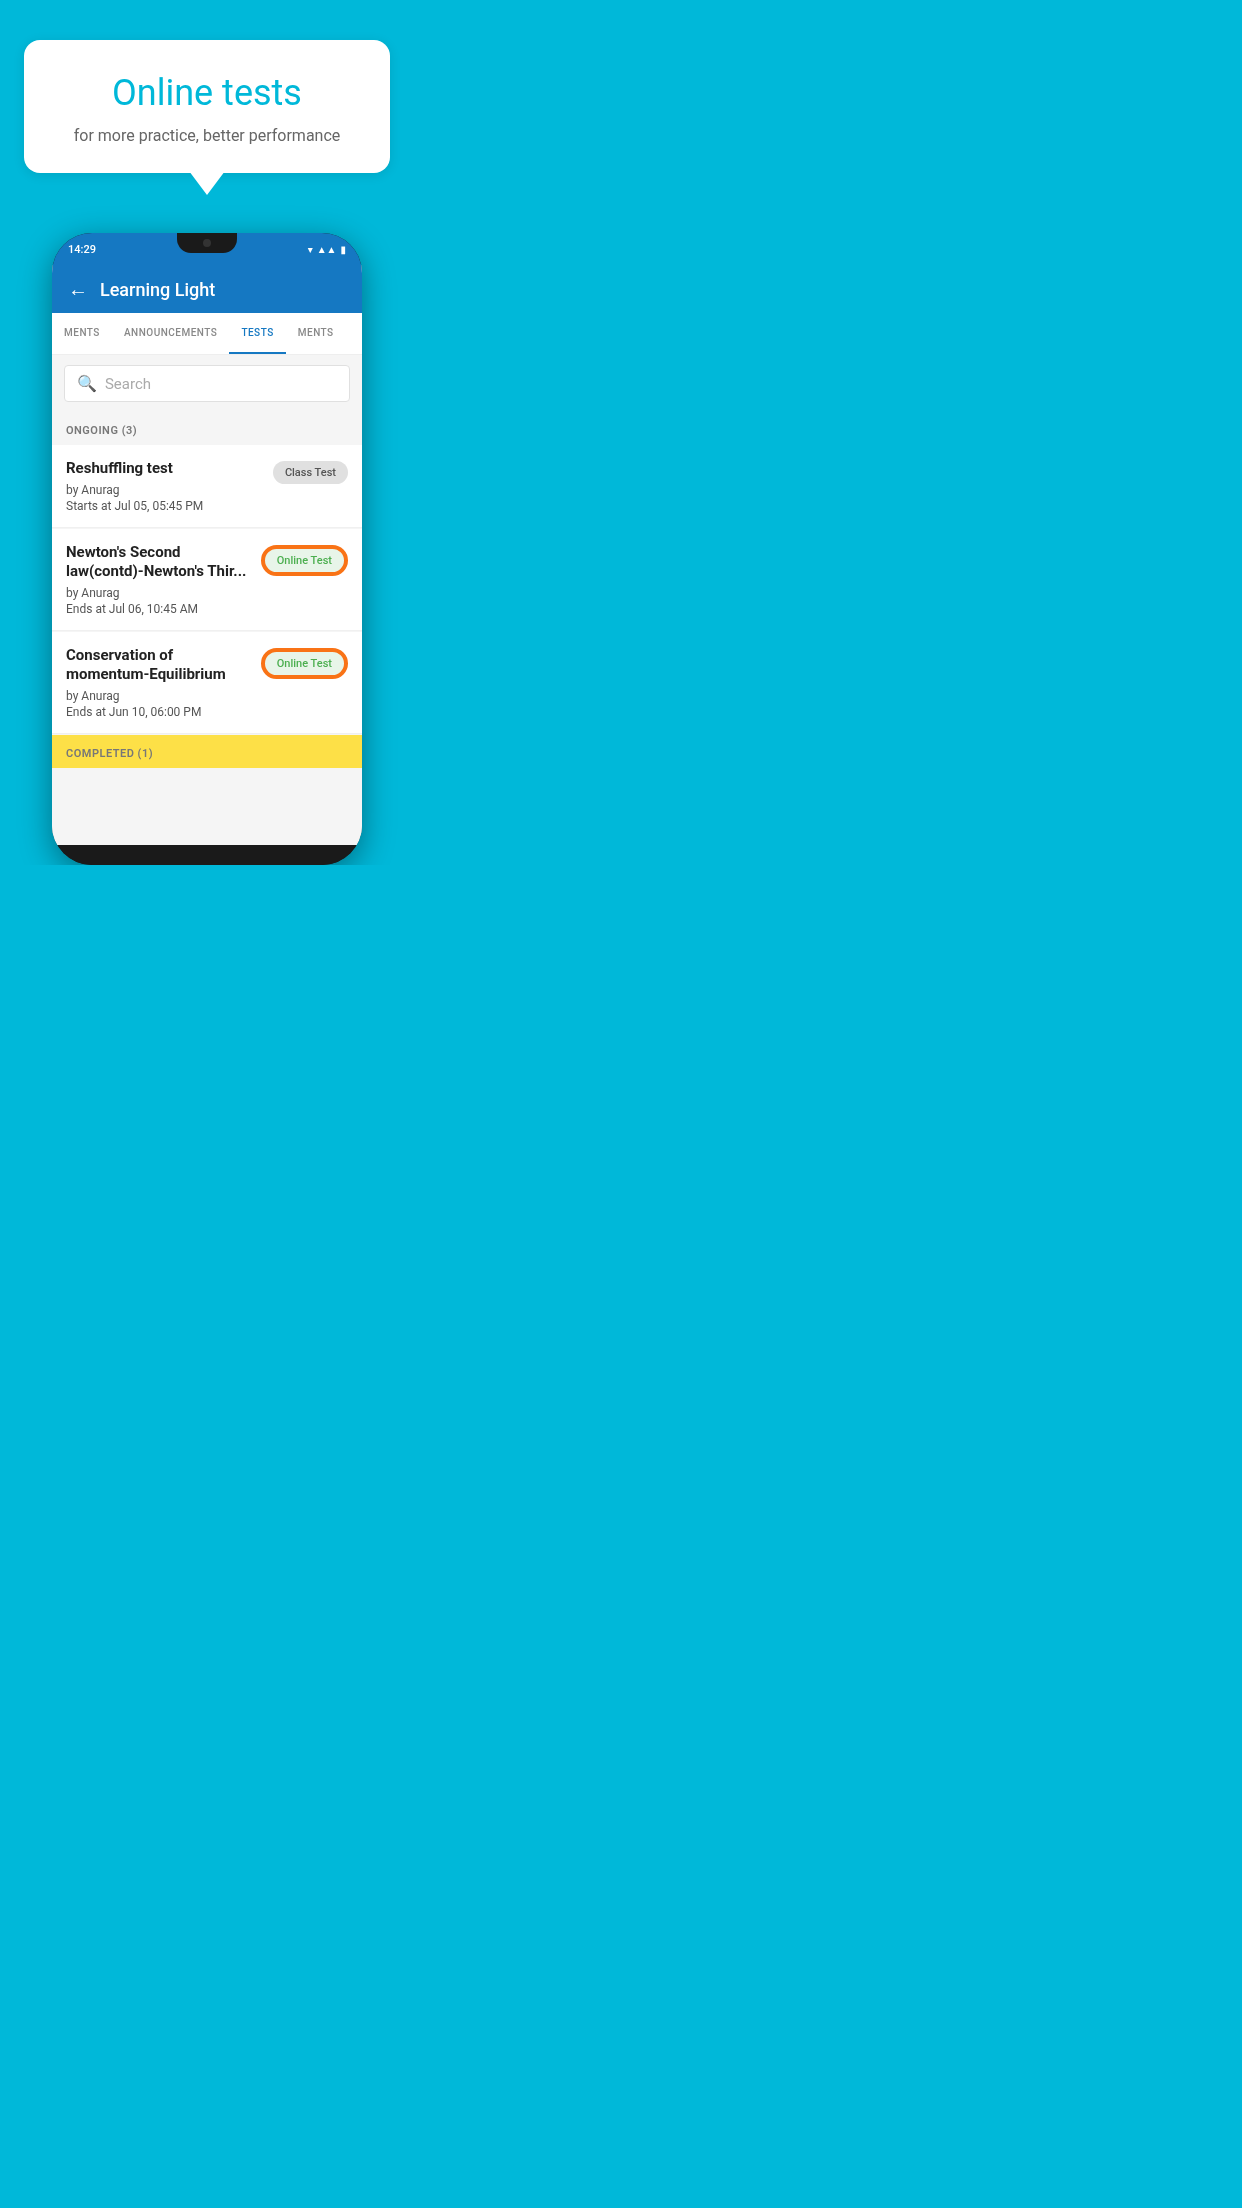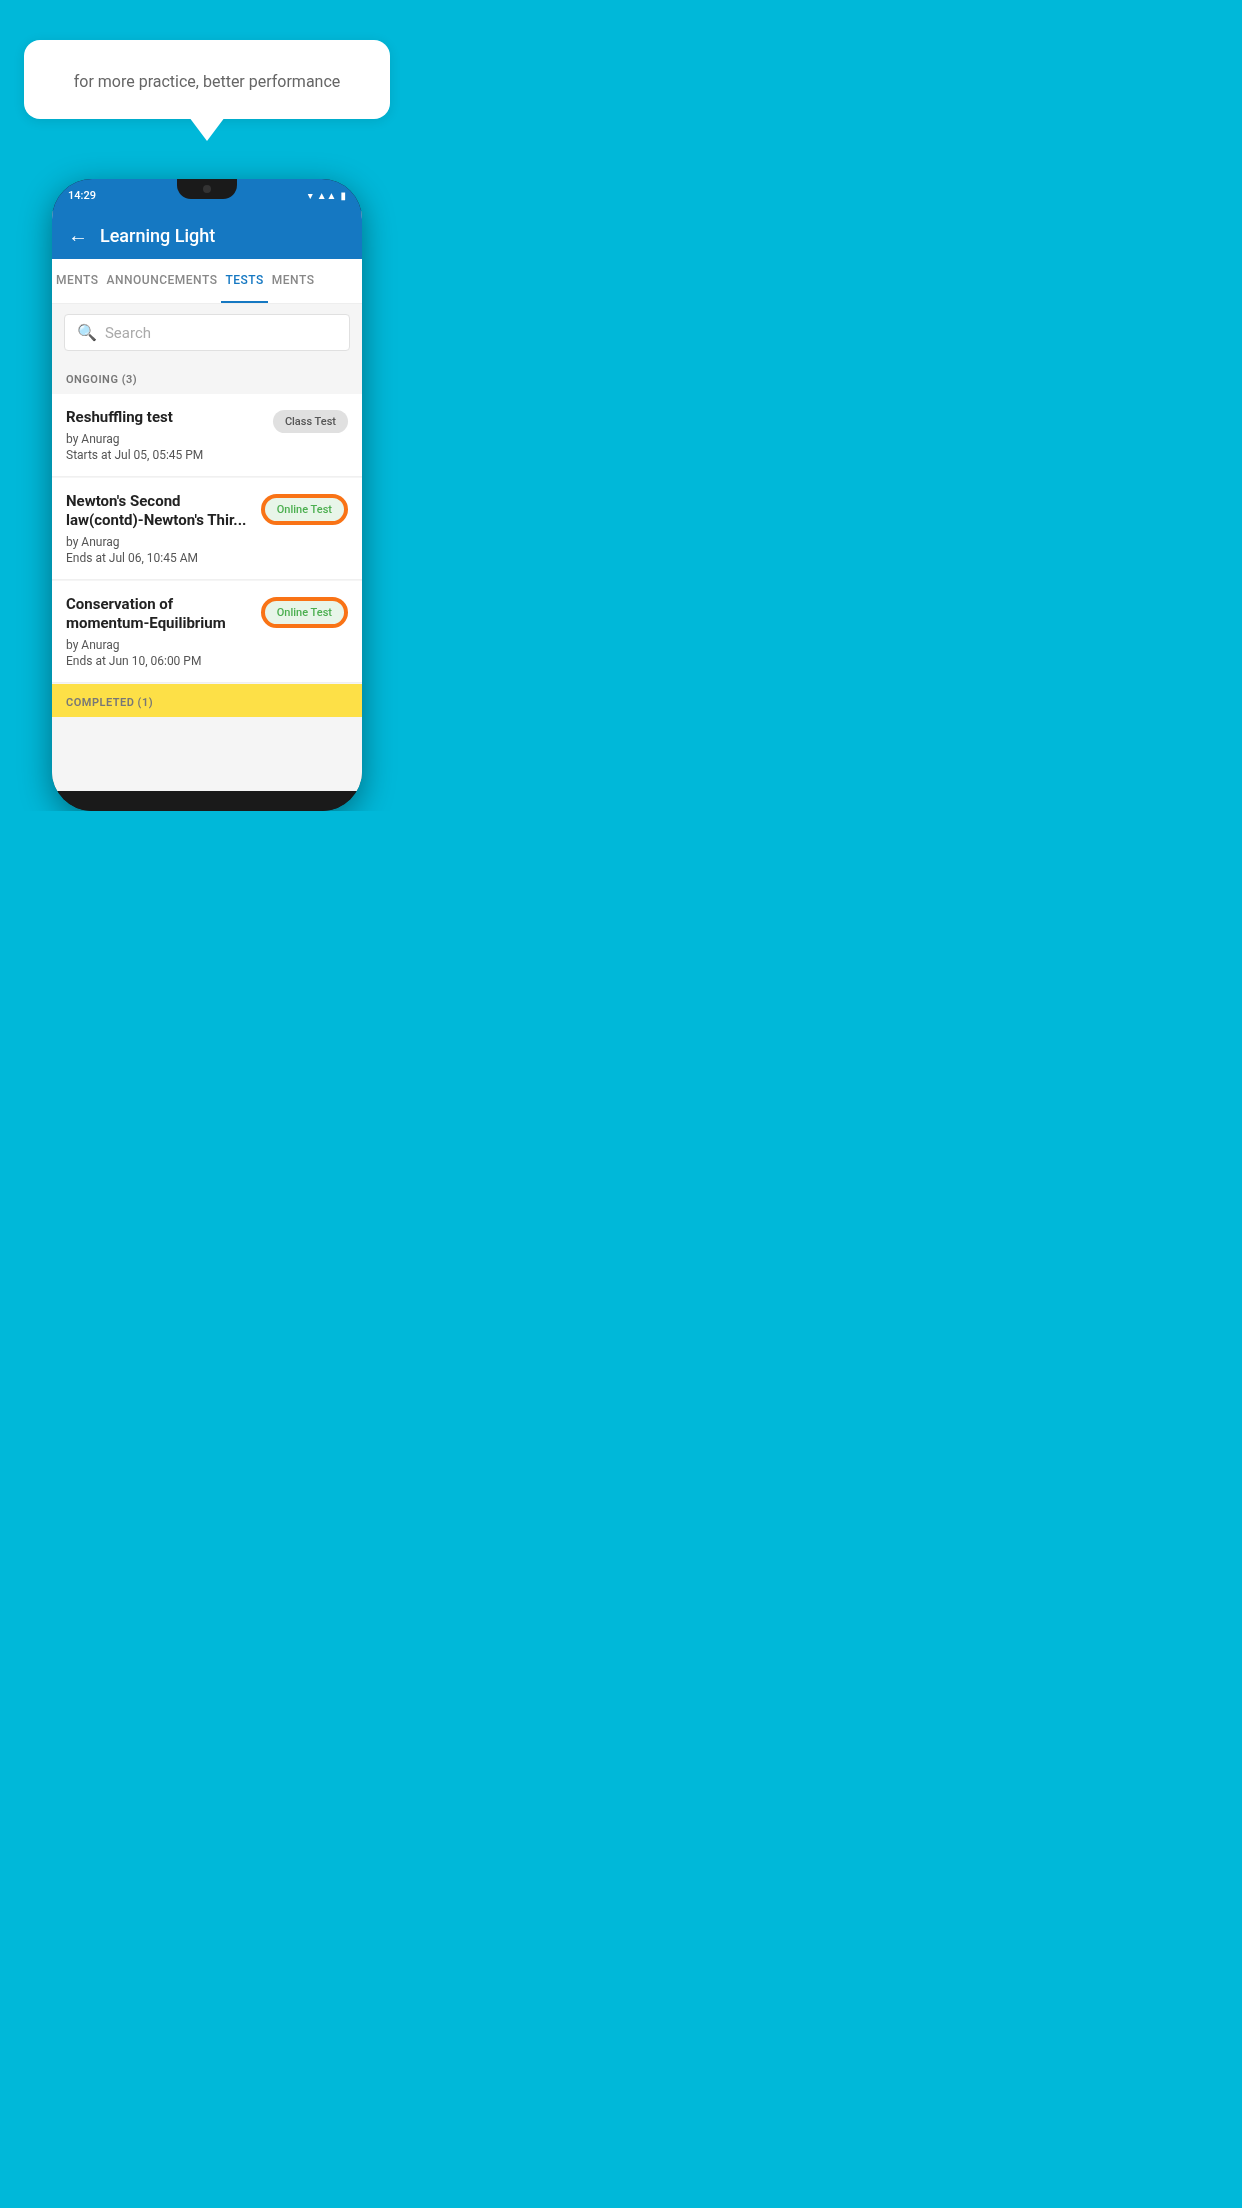--- a/index.html
+++ b/index.html
@@ -155,22 +155,22 @@
 
     
     .tabs-container {
       background: white;
       display: flex;
       border-bottom: 1px solid #eee;
       overflow-x: auto;
     }
 
     .tab {
-      padding: 14px 4px;
-      font-size: 12px;
+      padding: 14px 12px;
+      font-size: 10px;
       font-weight: 500;
       color: #888;
       letter-spacing: 0.5px;
       white-space: nowrap;
       cursor: pointer;
       border-bottom: 2px solid transparent;
     }
 
     .tab.active {
       color: #1578C2;
@@ -296,20 +296,21 @@
       font-weight: 600;
       color: #777;
       letter-spacing: 0.5px;
     }
   </style>
 </head>
 <body>
 
 <div class="hero-section">
   <div class="speech-bubble">
+    <div class="bubble-title">Online tests</div>
     <div class="bubble-subtitle">for more practice, better performance</div>
   </div>
 </div>
 
 <div class="phone-wrapper">
   <div class="phone">
 
     <div class="phone-top-bar">
       <span class="status-time">14:29</span>
       <div class="phone-notch">

